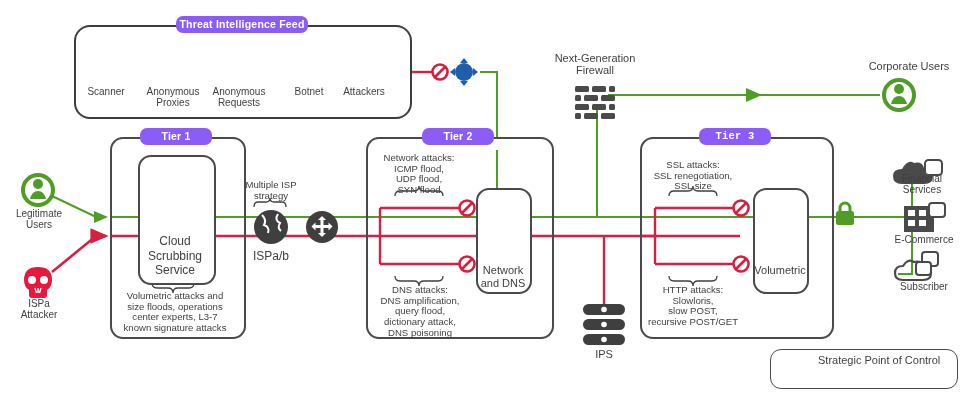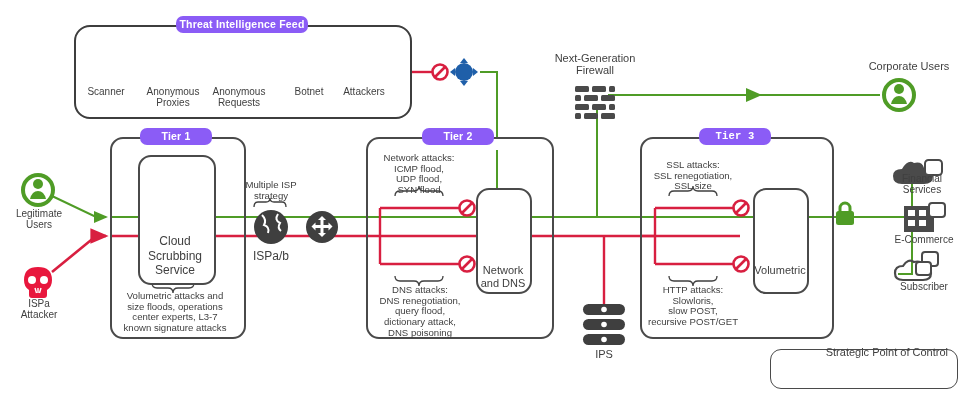--- a/index.html
+++ b/index.html
@@ -372,21 +372,21 @@
   <div>and DNS</div>
 </div>
 <div class="lbl t10" style="left:376px;top:153px;width:86px;">
   <div>Network attacks:</div>
   <div>ICMP flood,</div>
   <div>UDP flood,</div>
   <div>SYN flood</div>
 </div>
 <div class="lbl t10" style="left:372px;top:285px;width:96px;">
   <div>DNS attacks:</div>
-  <div>DNS renegotiation,</div>
+  <div>DNS amplification,</div>
   <div>query flood,</div>
   <div>dictionary attack,</div>
   <div>DNS poisoning</div>
 </div>
 
 <div class="lbl t11" style="left:545px;top:52px;width:100px;">
   <div>Next-Generation</div>
   <div>Firewall</div>
 </div>
 
@@ -422,15 +422,15 @@
   <div>Services</div>
 </div>
 <div class="lbl t105" style="left:884px;top:234px;width:80px;">
   <div>E-Commerce</div>
 </div>
 <div class="lbl t105" style="left:888px;top:281px;width:72px;">
   <div>Subscriber</div>
 </div>
 
 <div class="legendbox" style="left:770px;top:349px;width:186px;height:38px;"></div>
-<div class="lbl t11" style="left:818px;top:346px;width:130px;text-align:right;">
+<div class="lbl t11" style="left:818px;top:354px;width:130px;text-align:left;">
   <span>Strategic Point of Control</span>
 </div>
 
 </body></html>

